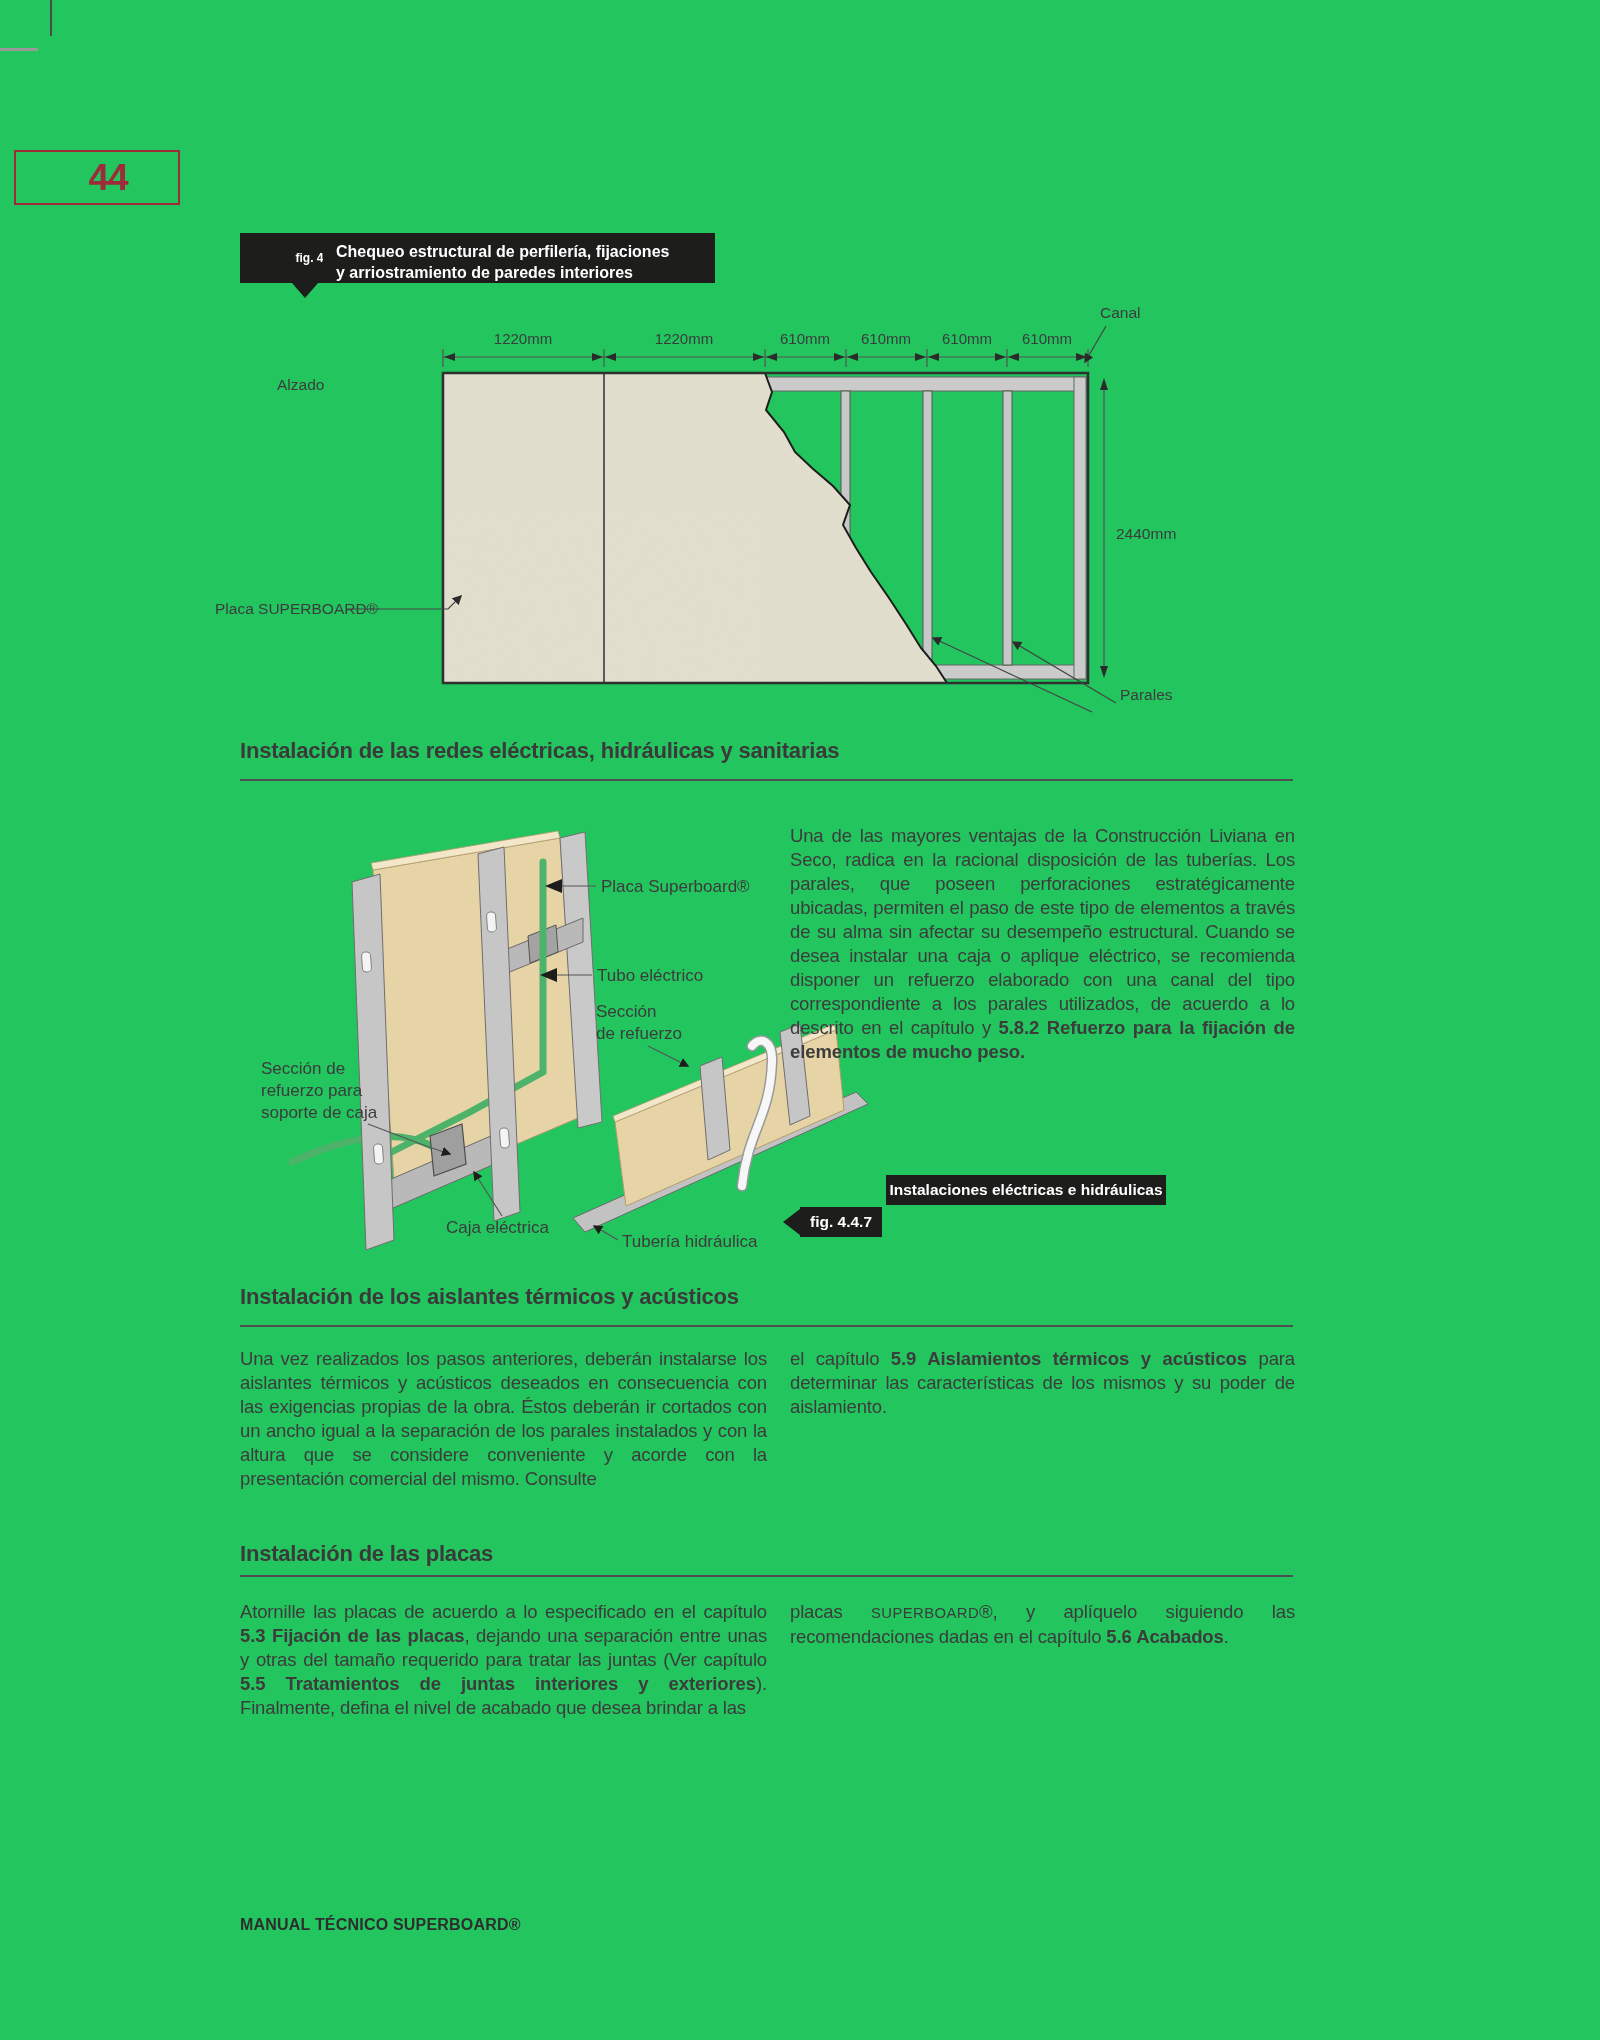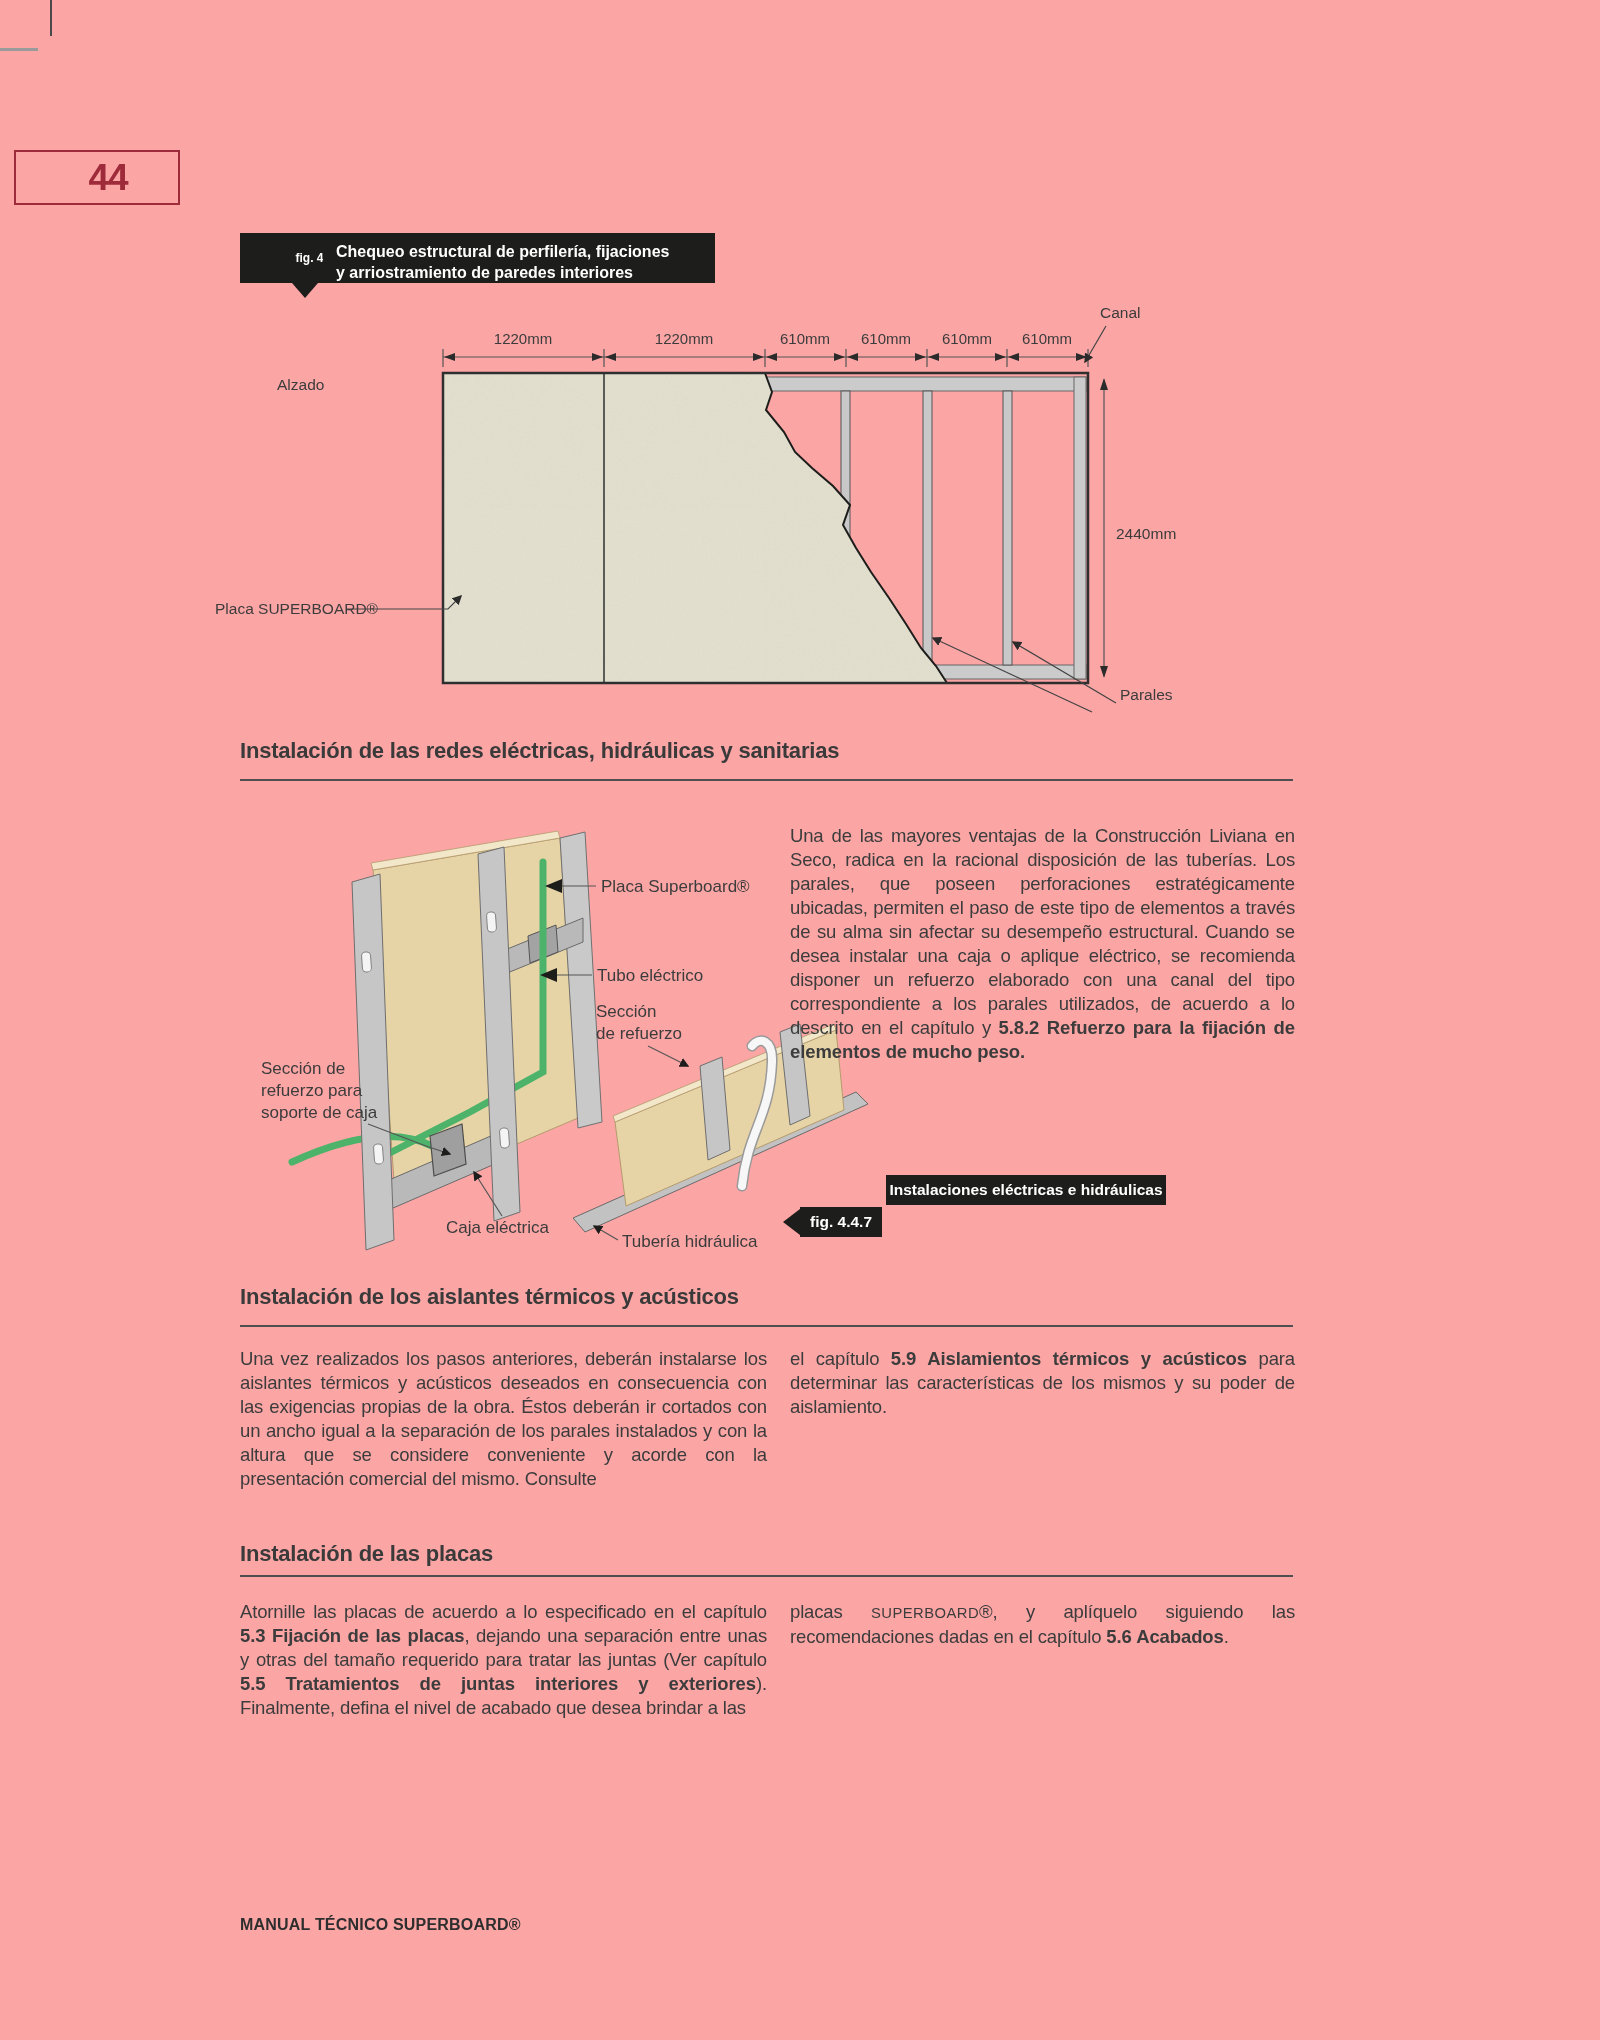--- a/index.html
+++ b/index.html
@@ -1,16 +1,16 @@
 <!DOCTYPE html>
 <html><head>
 <meta charset="utf-8">
 <style>
   html,body{margin:0;padding:0;background:#ffffff;}
-  .page{position:relative;width:1600px;height:2040px;background:#fca5a5;overflow:hidden;
+  .page{position:relative;width:1600px;height:2040px;background:#22c55e;overflow:hidden;
         font-family:"Liberation Sans",sans-serif;color:#3c3c3c;}
   .abs{position:absolute;}
 
   
   .cropV{left:50px;top:0;width:2px;height:36px;background:#4a4a4a;}
   .cropH{left:0;top:48px;width:38px;height:3px;background:#9a9a9a;}
 
   
   .pagenum-box{left:14px;top:150px;width:166px;height:55px;border:2px solid #9e2b39;
                box-sizing:border-box;display:flex;align-items:center;justify-content:center;}

